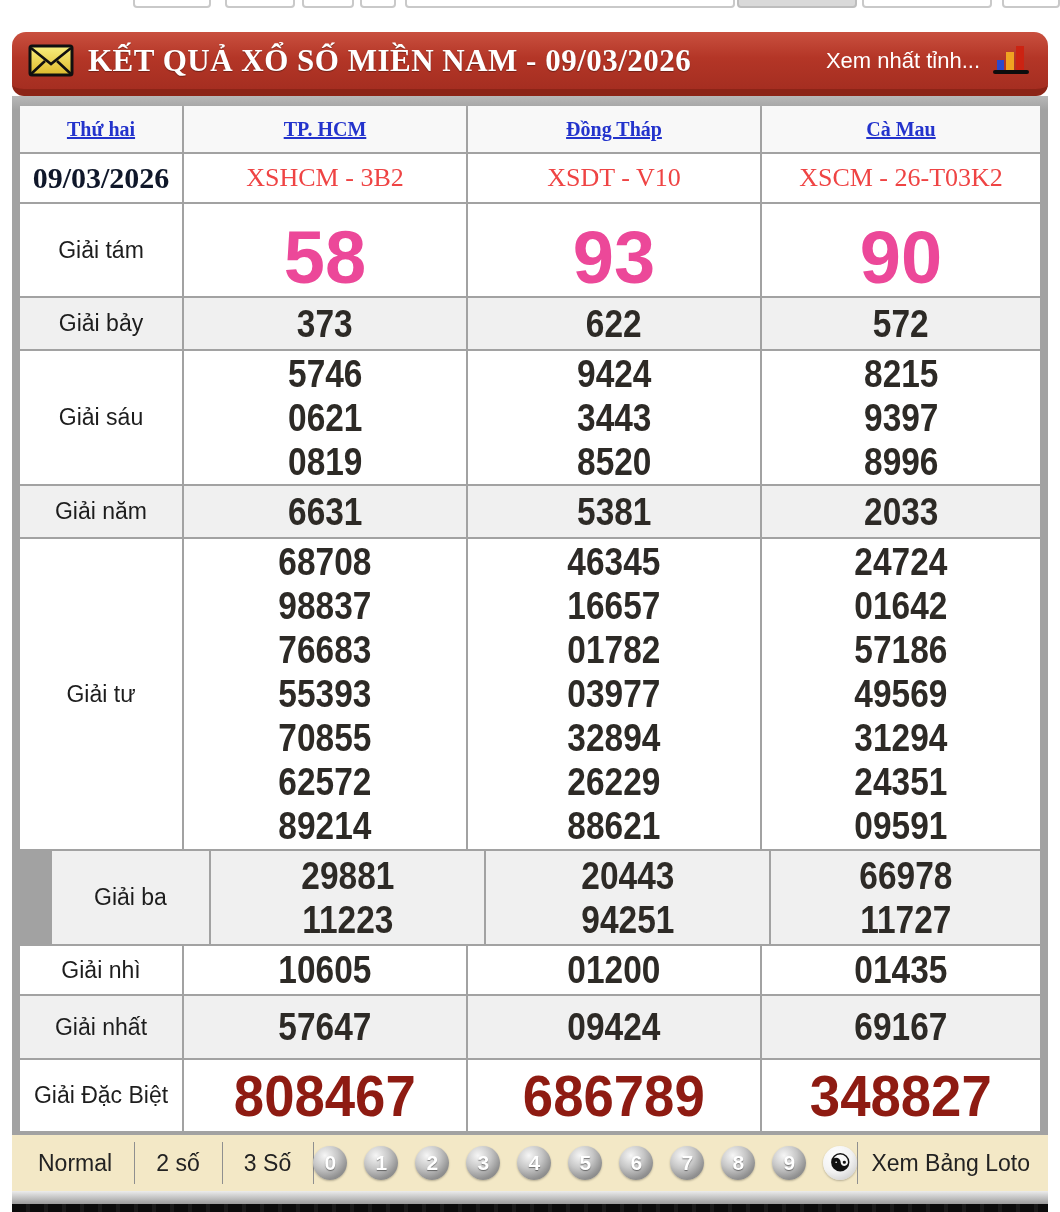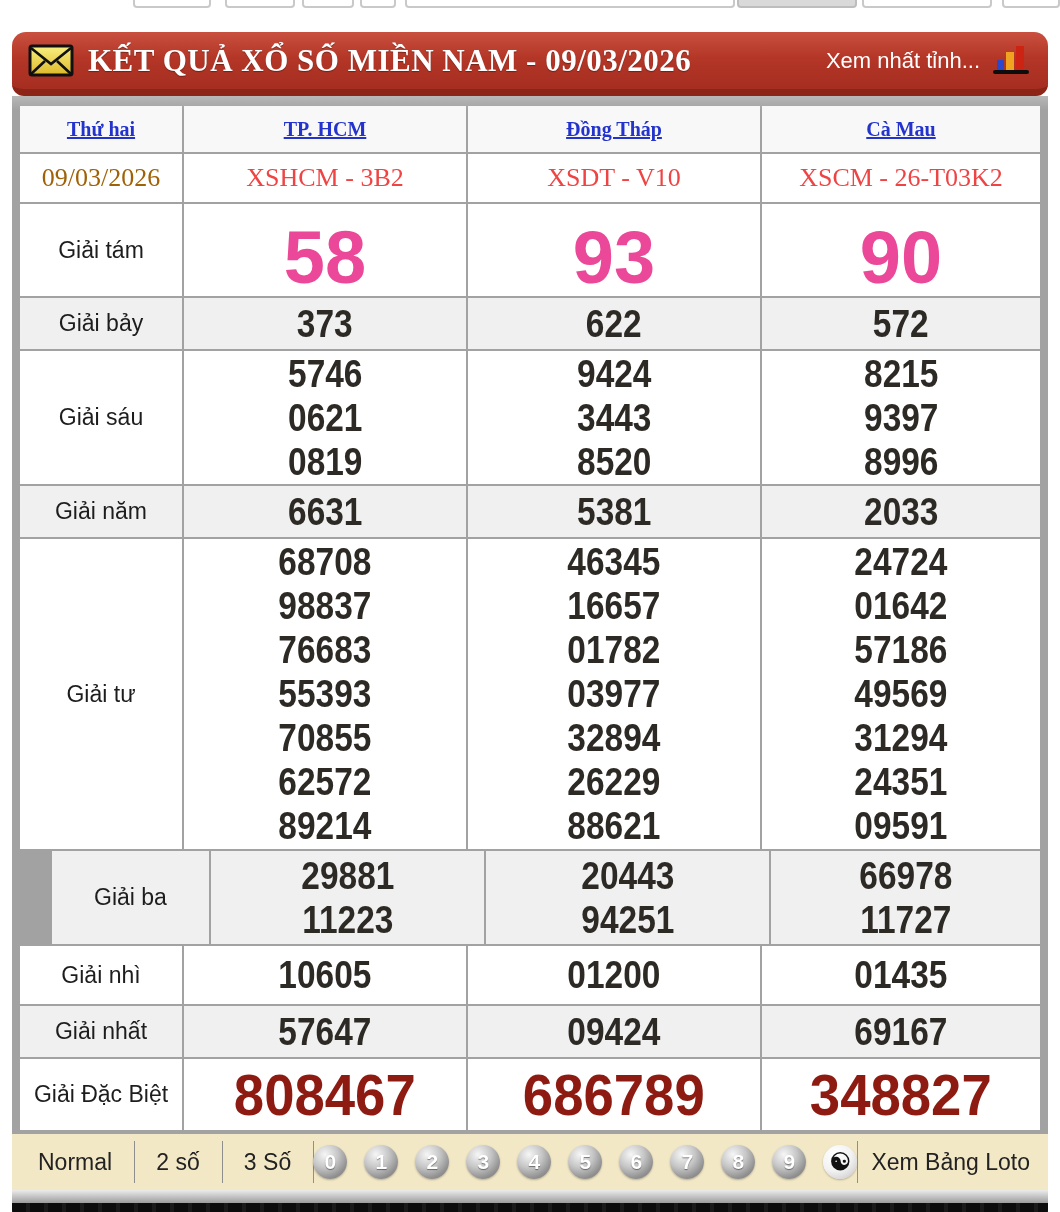--- a/index.html
+++ b/index.html
@@ -28,24 +28,24 @@
   .hdr-link{color:#ffffff;font-size:22px;cursor:pointer;white-space:nowrap;}
   
   .tblwrap{background:linear-gradient(180deg,#b8b8b8 0,#a2a2a2 14px,#a2a2a2 100%);padding:10px 8px 2px 8px;}
   .row{display:flex;gap:2px;margin-bottom:2px;}
   .cell{background:#ffffff;display:flex;flex-direction:column;justify-content:center;align-items:center;box-sizing:border-box;}
   .alt .cell{background:#f0f0f0;}
   .c0{width:162px;} .c1{width:282px;} .c2{width:292px;} .c3{width:278px;text-align:right;}
   .r-head{height:46px;} .r-head .cell{background:#f8f8f8;}
   .r-date{height:48px;}
   .r-big{height:92px;} .r-sm{height:51px;} .r-six{height:133px;}
-  .r-four{height:310px;} .r-three{height:93px;padding-left:32px;} .r-nhi{height:58px;} .r-nhat{height:51px;}
+  .r-four{height:310px;} .r-three{height:93px;padding-left:32px;} .r-nhi{height:48px;} .r-nhat{height:62px;}
   .r-spec{height:71px;}
   .colhead{font-family:"Liberation Serif", serif;font-weight:bold;font-size:20px;color:#2333cc;text-decoration:underline;}
-  .dateTxt{font-family:"Liberation Serif", serif;font-weight:normal;font-size:26px;color:#a16207;}
+  .dateTxt{font-family:"Liberation Serif", serif;font-weight:bold;font-size:30px;color:#0f172a;}
   .codeTxt{font-family:"Liberation Serif", serif;font-size:26px;color:#ef4444;}
   .plabel{font-size:23px;color:#1d1d1d;}
   .num{display:block;font-weight:bold;font-size:38px;line-height:44px;color:#2d2a26;transform:scaleX(.88);}
   .num-big{display:block;font-weight:bold;font-size:74px;line-height:1;color:#ec4899;margin-top:16px;}
   .num-spec{display:block;font-weight:bold;font-size:58px;line-height:1;color:#8e1b12;transform:scaleX(.94);}
   
   .loto{
     height:56px;background:#f3e8c6;display:flex;align-items:center;
     padding:7px 4px;box-sizing:border-box;
   }

